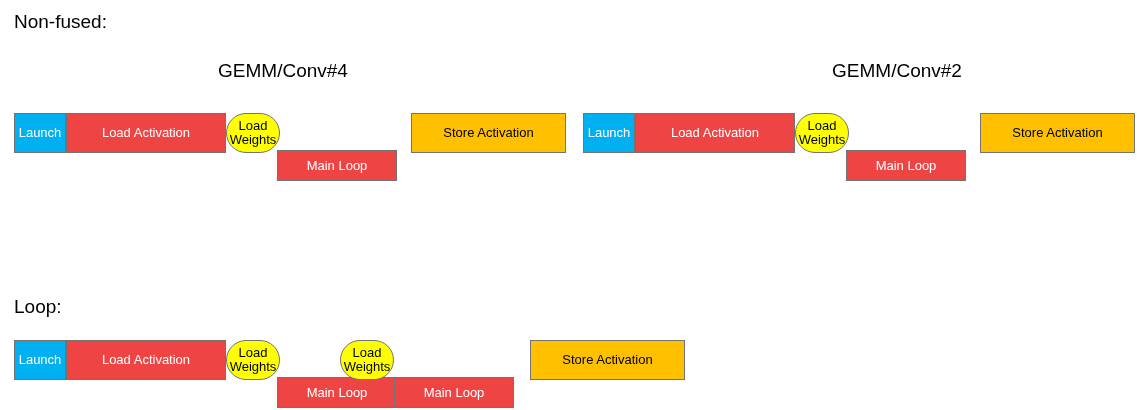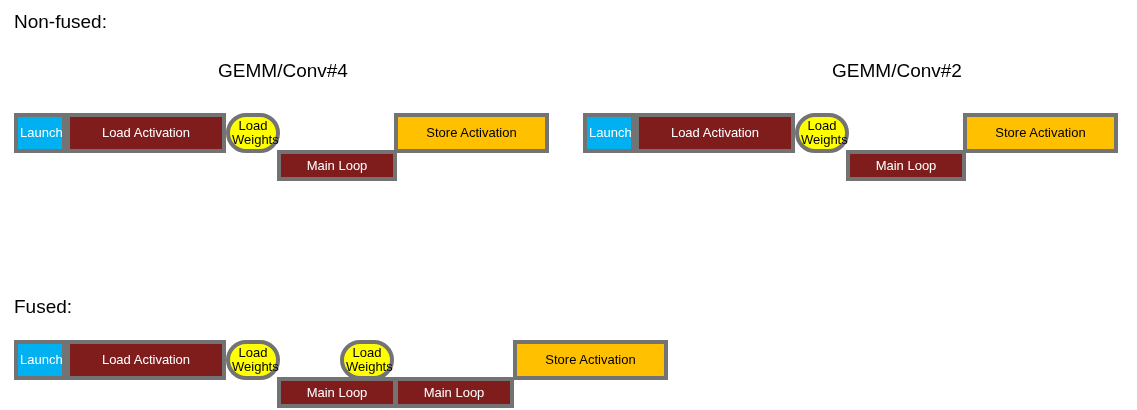--- a/index.html
+++ b/index.html
@@ -31,39 +31,39 @@
     position: absolute;
     font-size: 19px;
     color: #000000;
     white-space: nowrap;
     text-align: center;
     line-height: 1;
   }
   .bar {
     position: absolute;
     box-sizing: border-box;
-    border: 4px solid #737373;
+    border: 1px solid #737373;
     display: flex;
     align-items: center;
     justify-content: center;
     text-align: center;
     line-height: 1.05;
     overflow: visible;
     white-space: pre-line;
   }
   .bar-label {
     display: block;
     width: 100%;
     padding: 0 2px;
     box-sizing: border-box;
   }
   .c-launch   { background: #00B0F0; color: #ffffff; font-size: 13px; }
-  .c-purple   { background: #7f1d1d; color: #ffffff; font-size: 13px; }
+  .c-purple   { background: #ef4444; color: #ffffff; font-size: 13px; }
   .c-yellow   { background: #FFFF00; color: #000000; font-size: 13px; border-radius: 20px; }
-  .c-orange   { background: #FFC000; color: #000000; font-size: 13px; }
+  .c-orange   { background: #FFC000; color: #000000; font-size: 13px; margin-left: 17px; }
 </style>
 </head>
 <body>
 
 <div class="canvas">
 
   <div class="section-label" style="left:14px; top:12px;">Non-fused:</div>
 
   <div class="kernel-title" style="left:202px; top:61px; width:162px;">GEMM/Conv#4</div>
 
@@ -96,21 +96,21 @@
     <span class="bar-label">Load
 Weights</span>
   </div>
   <div class="bar c-purple" style="left:846px; top:150px; width:120px; height:31px;">
     <span class="bar-label">Main Loop</span>
   </div>
   <div class="bar c-orange" style="left:963px; top:113px; width:155px; height:40px;">
     <span class="bar-label">Store Activation</span>
   </div>
 
-  <div class="section-label" style="left:14px; top:297px;">Fused:</div>
+  <div class="section-label" style="left:14px; top:297px;">Loop:</div>
 
   <div class="bar c-launch" style="left:14px; top:340px; width:52px; height:40px;">
     <span class="bar-label">Launch</span>
   </div>
   <div class="bar c-purple" style="left:66px; top:340px; width:160px; height:40px;">
     <span class="bar-label">Load Activation</span>
   </div>
   <div class="bar c-yellow" style="left:226px; top:340px; width:54px; height:40px; z-index:3;">
     <span class="bar-label">Load
 Weights</span>

